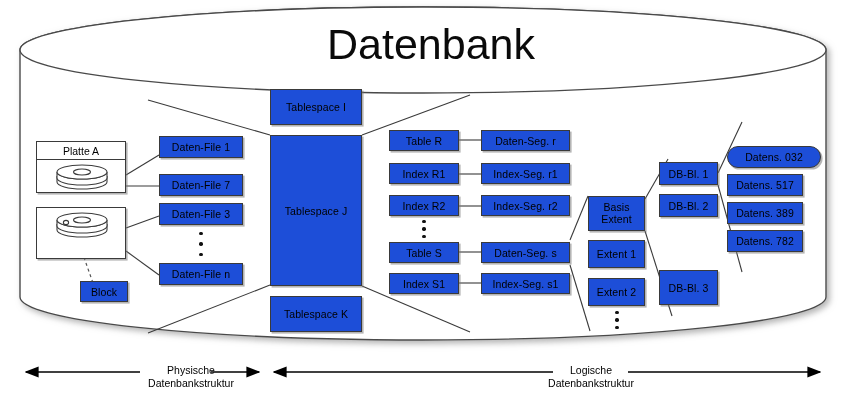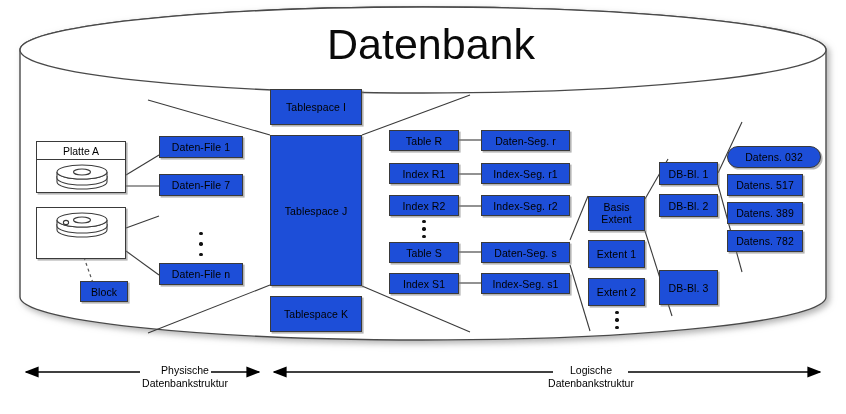--- a/index.html
+++ b/index.html
@@ -202,20 +202,21 @@
           <ellipse cx="29" cy="14.5" rx="2.6" ry="2.1" fill="#ffffff"></ellipse>
         </g>
       </svg>
     </div>
   </div>
 
   <div class="box" style="left:80px;top:281px;width:48px;height:21px;">Block</div>
 
   <div class="box" style="left:159px;top:136px;width:84px;height:22px;">Daten-File 1</div>
   <div class="box" style="left:159px;top:174px;width:84px;height:22px;">Daten-File 7</div>
+  <div class="box" style="left:159px;top:203px;width:84px;height:22px;">Daten-File 3</div>
   <div class="vdots" style="left:196px;top:232px;height:24px;">
     <i></i>
       <i></i>
       <i></i>
   </div>
   <div class="box" style="left:159px;top:263px;width:84px;height:22px;">Daten-File n</div>
 
   <div class="box" style="left:270px;top:89px;width:92px;height:36px;">Tablespace I</div>
   <div class="box" style="left:270px;top:135px;width:92px;height:151px;">Tablespace J</div>
   <div class="box" style="left:270px;top:296px;width:92px;height:36px;">Tablespace K</div>
@@ -251,21 +252,21 @@
 
   <div class="box" style="left:659px;top:162px;width:59px;height:23px;">DB-Bl. 1</div>
   <div class="box" style="left:659px;top:194px;width:59px;height:23px;text-align:right;">DB-Bl. 2</div>
   <div class="box" style="left:659px;top:226px;width:59px;height:35px;margin-top:44px;">DB-Bl. 3</div>
 
   <div class="box" style="left:727px;top:146px;width:94px;height:22px;border-radius:11px;">Datens. 032</div>
   <div class="box" style="left:727px;top:174px;width:76px;height:22px;">Datens. 517</div>
   <div class="box" style="left:727px;top:202px;width:76px;height:22px;">Datens. 389</div>
   <div class="box" style="left:727px;top:230px;width:76px;height:22px;">Datens. 782</div>
 
-  <div class="axis-label" style="left:105px;top:364px;width:160px;">
+  <div class="axis-label" style="left:111px;top:364px;width:160px;">
     <div>Physische</div>
     <div>Datenbankstruktur</div>
   </div>
   <div class="axis-label" style="left:511px;top:364px;width:160px;">
     <div>Logische</div>
     <div>Datenbankstruktur</div>
   </div>
 
 </div>
 

